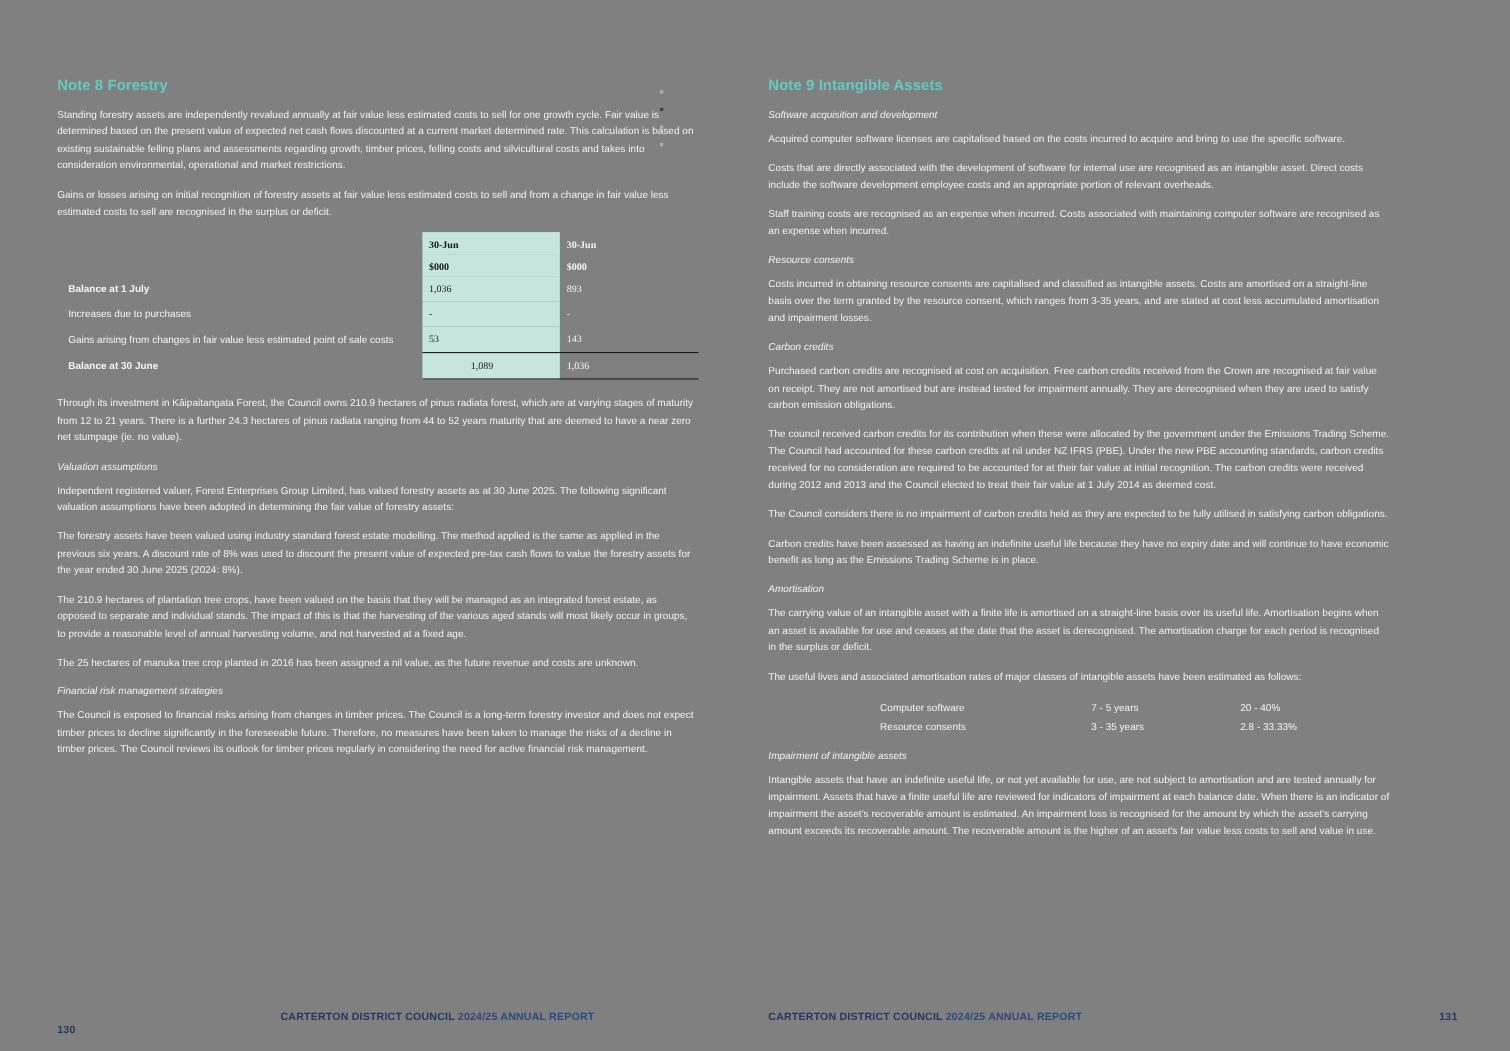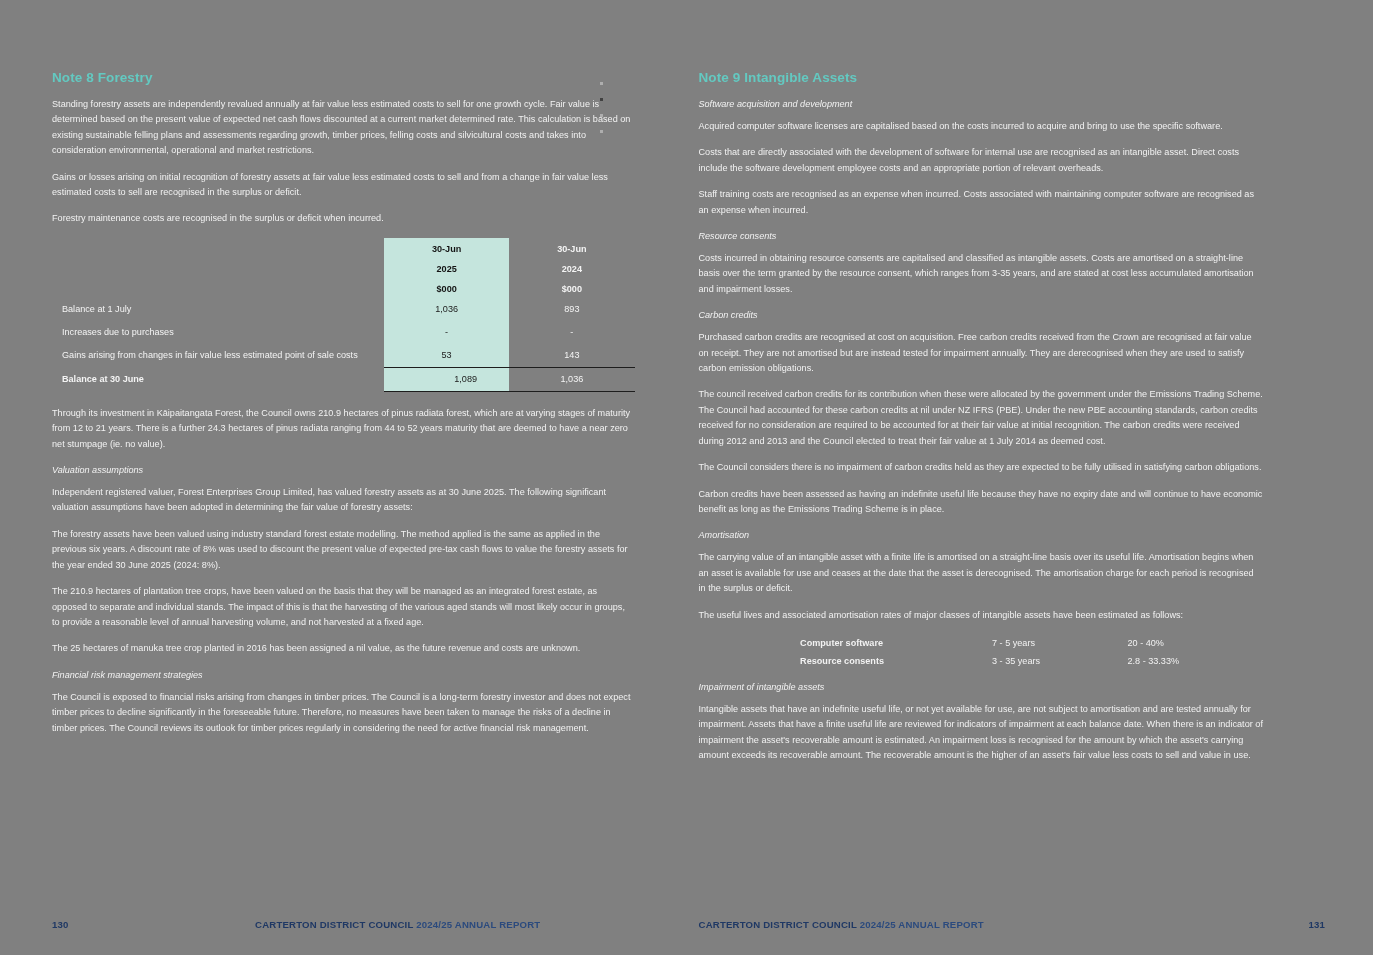--- a/index.html
+++ b/index.html
@@ -73,26 +73,26 @@
     padding: 0;
     vertical-align: middle;
     font-weight: normal;
   }
   .fin-table .lbl {
     width: 57%;
     text-align: left;
     padding: 5px 8px 5px 10px;
     line-height: 13px;
   }
-  .fin-table .lbl.bold { font-weight: normal; }
+  .fin-table .lbl.bold { font-weight: bold; }
   .fin-table .num {
     width: 21.5%;
-    text-align: center;
     padding: 5px 6px;
     line-height: 13px;
+    font-family: Liberation Serif, serif;
   }
   .fin-table .hl { background: #c5e5dd; color: #1c1c1c; }
   .fin-table .hdr { font-weight: bold; }
   .fin-table .hdr.plain { color: #f4f4f4; }
   .fin-table .hdr.hl { color: #141414; }
   .fin-table tr.head-row td { padding-top: 5px; padding-bottom: 2px; }
   .fin-table tr.total-row td.num.plain {
     border-top: 1.6px solid #1d1d1d;
     border-bottom: 1.6px solid #1d1d1d;
   }
@@ -109,21 +109,21 @@
     width: 100%;
     border-collapse: collapse;
     font-size: 9.1px;
     color: #f2f2f2;
   }
   .amort td {
     padding: 2px 0;
     line-height: 14px;
   }
   .amort td.c1 { width: 18%; }
-  .amort td.c2 { width: 34%; font-weight: bold; }
+  .amort td.c2 { width: 34%; }
   .amort td.c3 { width: 24%; }
   .amort td.c4 { width: 24%; }
 
   
   .gutter-marks {
     position: absolute;
     left: 600px;
     top: 82px;
     width: 10px;
     height: 60px;
@@ -144,21 +144,21 @@
     bottom: 18px;
     left: 0;
     right: 0;
     height: 18px;
     font-size: 9.6px;
     font-weight: bold;
     letter-spacing: 0.2px;
     color: #1f3864;
   }
   .footer-left-page .pageno {
-    position: absolute; left: 52px; top: 0;
+    position: absolute; left: 52px; top: 12px;
   }
   .footer-left-page .ftext {
     position: absolute; left: 255px; top: 0;
   }
   .footer-right-page .ftext {
     position: absolute; left: 12px; top: 0;
   }
   .footer-right-page .pageno {
     position: absolute; right: 48px; top: 0;
   }
@@ -169,33 +169,27 @@
 
 <div class="spread">
 
   <section class="page page-left">
     <div class="col">
 
       <h2 class="note-title">Note 8 Forestry</h2>
 
       <p class="body">Standing forestry assets are independently revalued annually at fair value less estimated costs to sell for one growth cycle. Fair value is determined based on the present value of expected net cash flows discounted at a current market determined rate. This calculation is based on existing sustainable felling plans and assessments regarding growth, timber prices, felling costs and silvicultural costs and takes into consideration environmental, operational and market restrictions.</p>
       <p class="body">Gains or losses arising on initial recognition of forestry assets at fair value less estimated costs to sell and from a change in fair value less estimated costs to sell are recognised in the surplus or deficit.</p>
-      <p class="body">Forestry maintenance costs are recognised in the surplus or deficit when incurred.</p>
 
       <table class="fin-table">
         <tbody>
           <tr class="head-row">
             <td class="lbl"></td>
             <td class="num hl hdr">30-Jun</td>
             <td class="num plain hdr">30-Jun</td>
-          </tr>
-          <tr class="head-row">
-            <td class="lbl"></td>
-            <td class="num hl hdr">2025</td>
-            <td class="num plain hdr">2024</td>
           </tr>
           <tr class="head-row">
             <td class="lbl"></td>
             <td class="num hl hdr">$000</td>
             <td class="num plain hdr">$000</td>
           </tr>
 
           <tr>
             <td class="lbl bold">Balance at 1 July</td>
             <td class="num hl">1,036</td>

